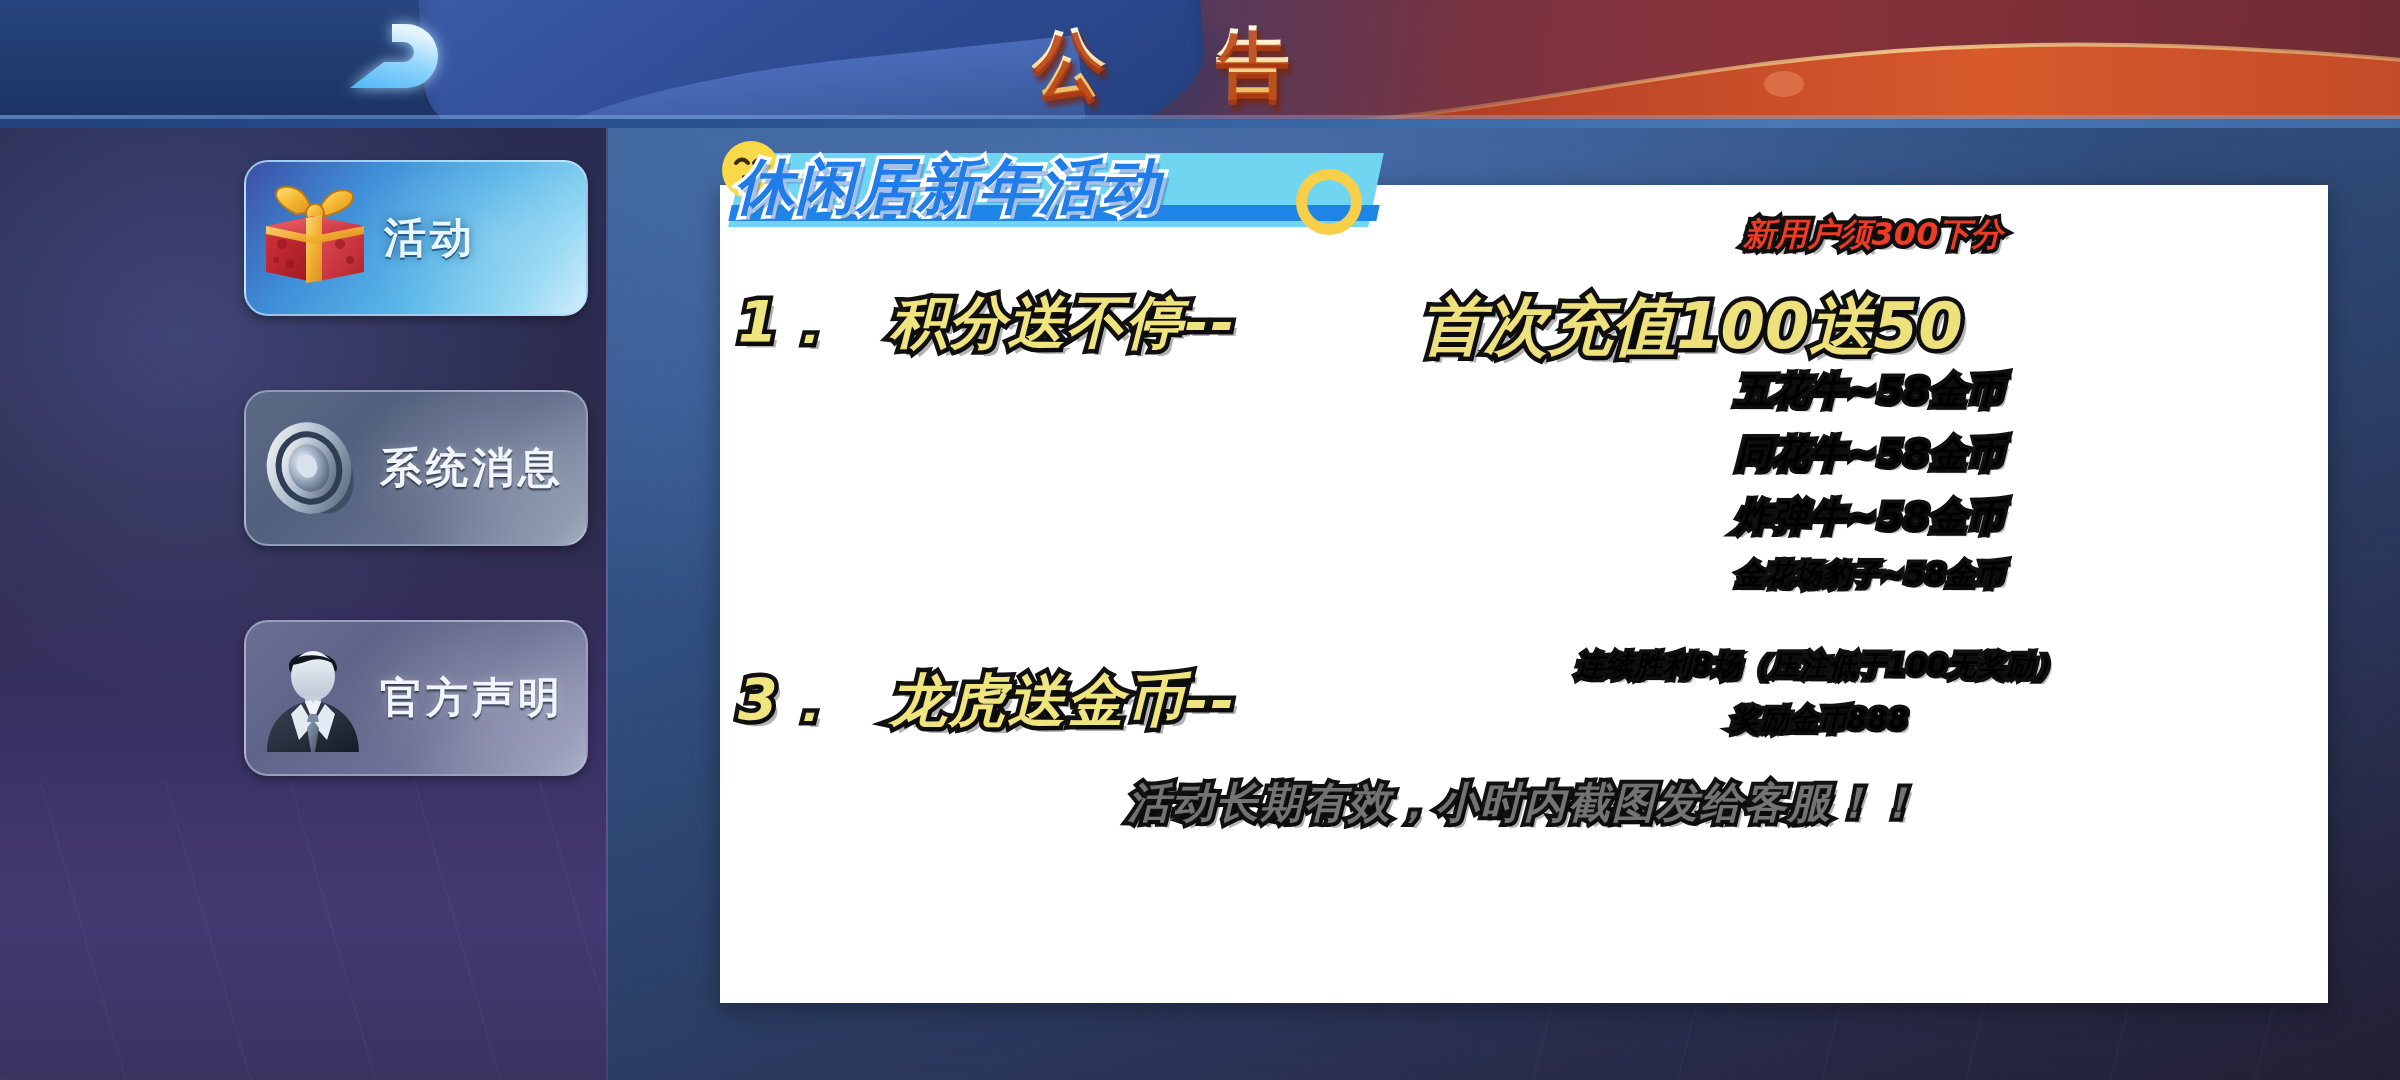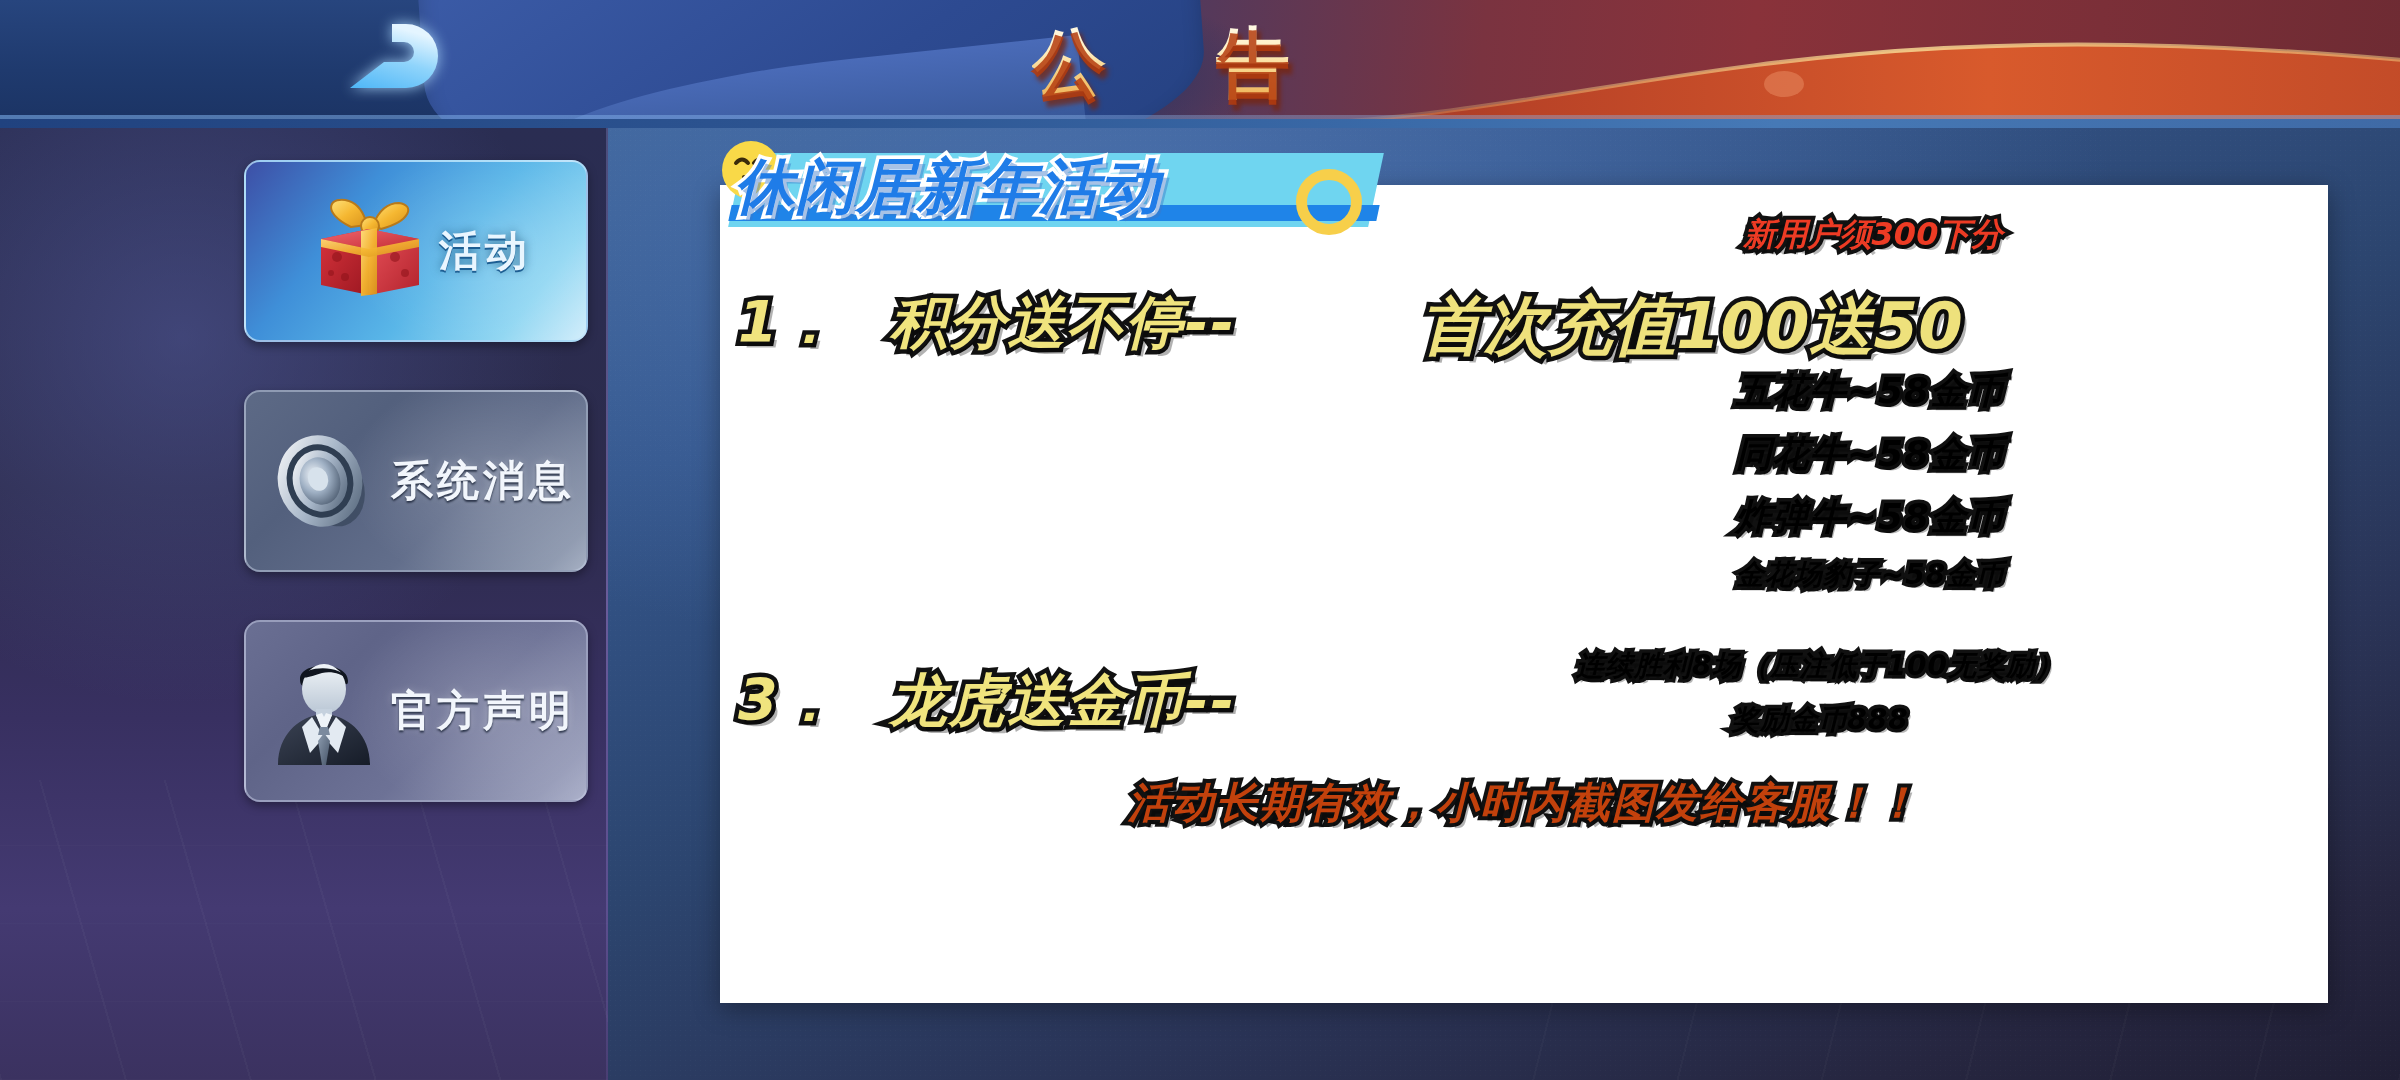--- a/index.html
+++ b/index.html
@@ -137,26 +137,25 @@
     background:linear-gradient(180deg,rgba(150,150,220,.3),rgba(150,130,210,.55),rgba(130,110,190,.2));
   }
   .side-lines{
     position:absolute; left:0; bottom:0; width:608px; height:300px; opacity:.5;
     background:
       repeating-linear-gradient(74deg, rgba(255,255,255,.06) 0 2px, rgba(255,255,255,0) 2px 120px),
       repeating-linear-gradient(0deg, rgba(255,255,255,.03) 0 1px, rgba(255,255,255,0) 1px 78px);
   }
 
   .side-btn{
-    position:absolute; left:244px; width:344px; height:182px;
-    border-radius:16px; cursor:pointer;
+    position:absolute; left:244px; width:344px; height:156px;
+    border-radius:24px; cursor:pointer;
     display:flex; align-items:center;
     box-shadow:0 4px 10px rgba(0,0,0,.35);
     overflow:hidden;
-    justify-content:center;
   }
   .side-btn .glass{
     position:absolute; inset:0; pointer-events:none;
     background:radial-gradient(ellipse 60% 85% at 72% 50%, rgba(255,255,255,.16) 0%, rgba(255,255,255,0) 70%);
   }
   .side-btn .lbl{
     position:relative; z-index:3;
     font-size:42px; font-weight:bold; letter-spacing:4px;
   }
 
@@ -273,21 +272,21 @@
   .gold-line{
     font-size:36px; font-weight:bold; font-style:italic;
     color:#000000; white-space:nowrap; text-align:center;
     -webkit-text-stroke:7px #111111; paint-order:stroke fill;
     text-shadow:4px 4px 0 rgba(0,0,0,.28);
     letter-spacing:1px;
   }
   .gold-line.big{ font-size:28px; }
   .red-foot{
     font-size:42px; font-weight:bold; font-style:italic;
-    color:#c2410c; white-space:nowrap;
+    color:#737373; white-space:nowrap;
     -webkit-text-stroke:8px #111111; paint-order:stroke fill;
     text-shadow:5px 5px 0 rgba(0,0,0,.3);
     letter-spacing:2px;
   }
 </style>
 </head>
 <body>
 
 <div id="stage">
 

